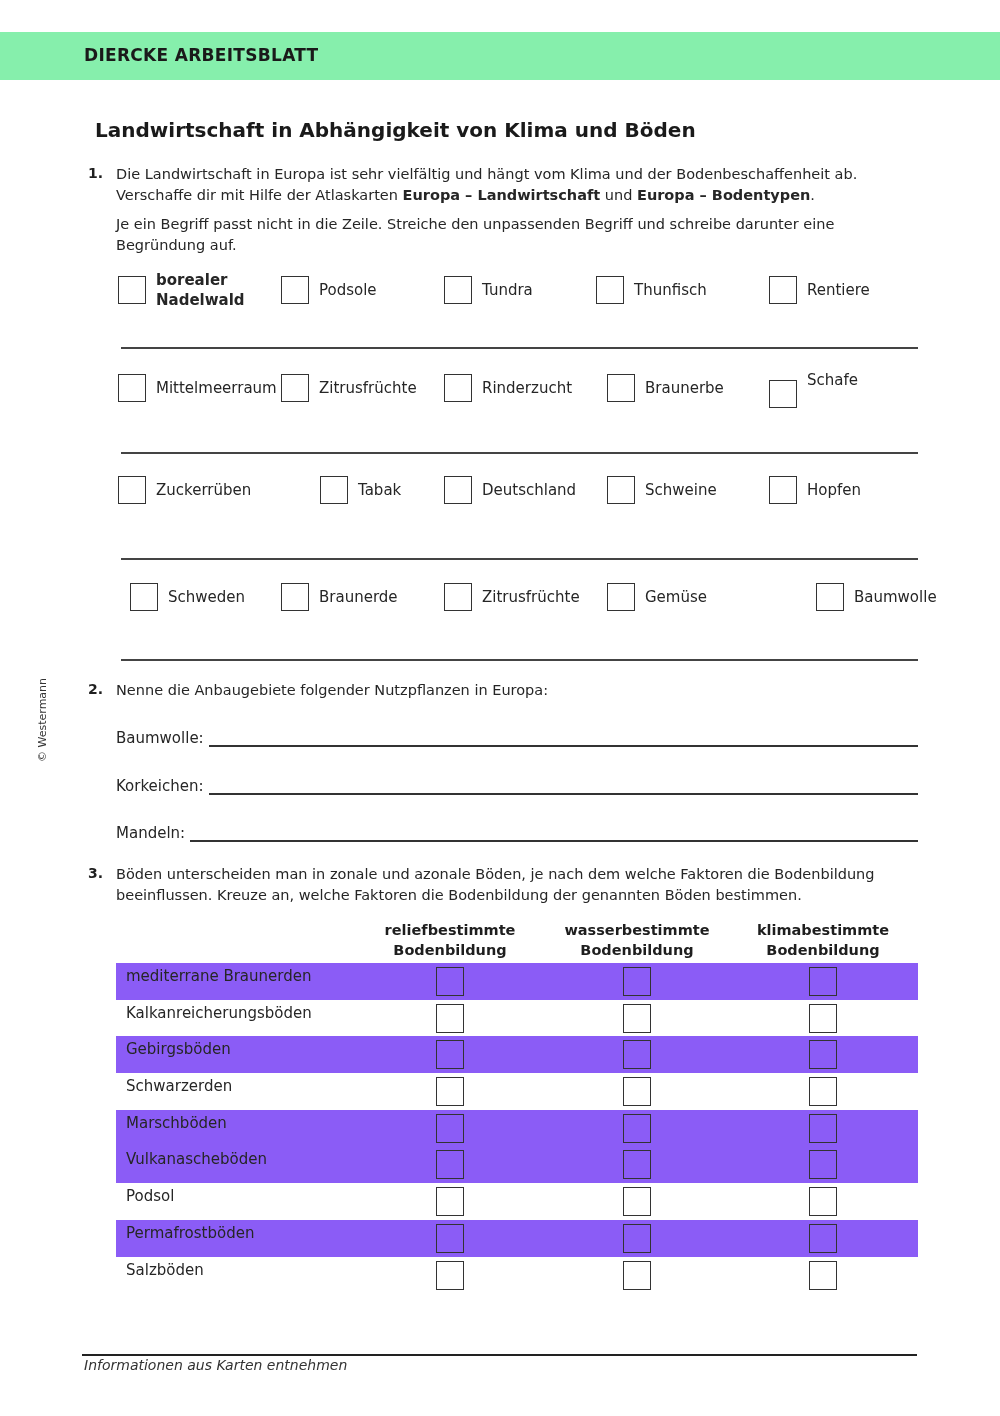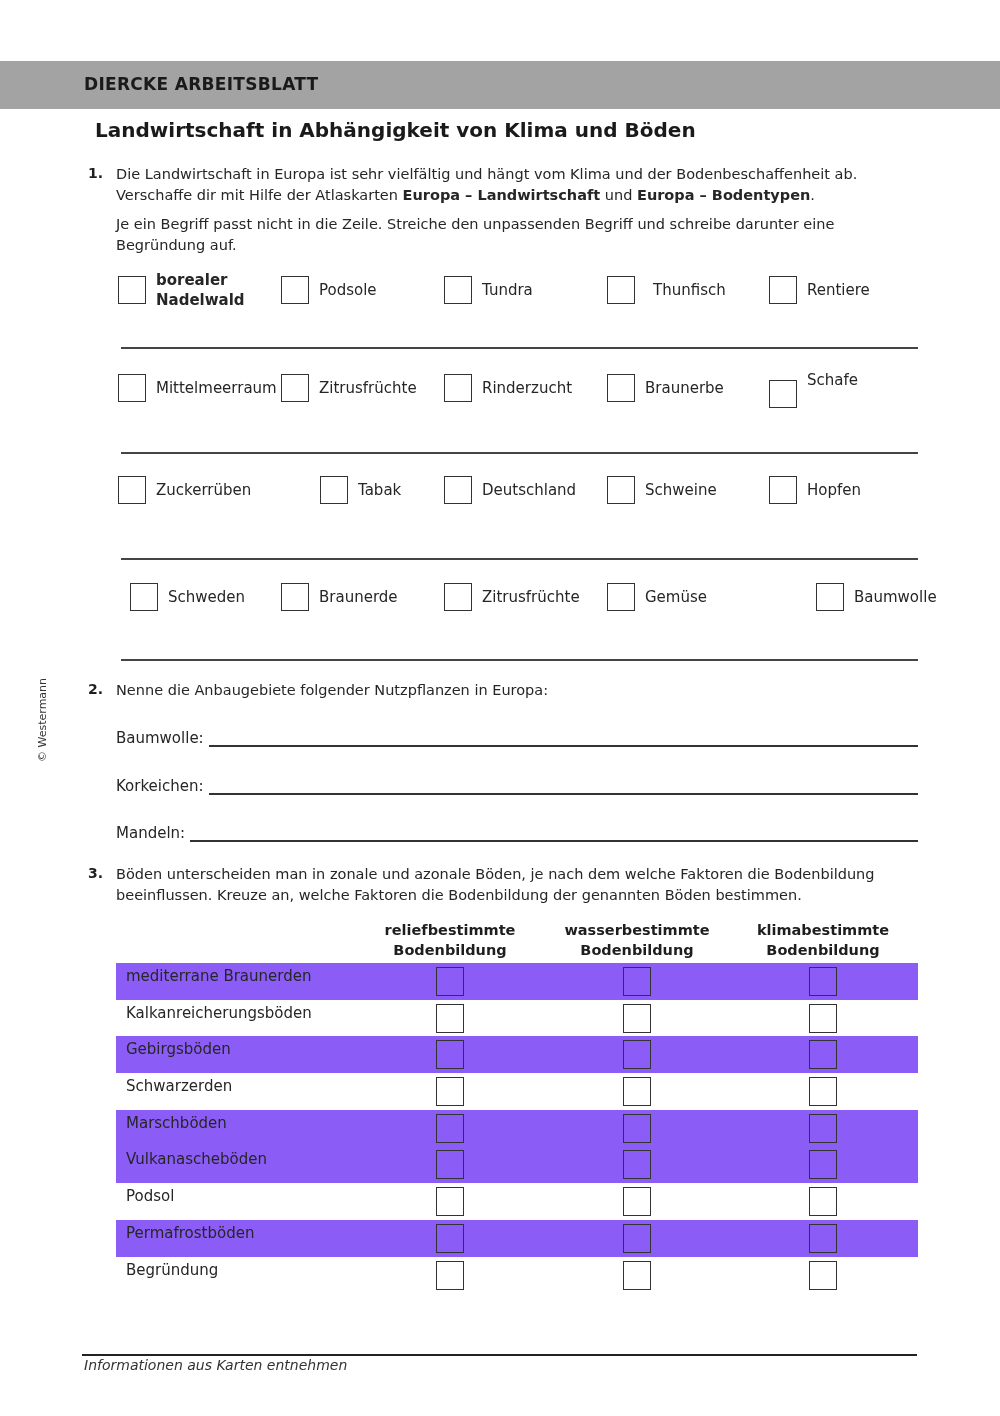--- a/index.html
+++ b/index.html
@@ -1,19 +1,19 @@
 <!DOCTYPE html>
 <html><head>
 <meta charset="utf-8">
 <style>
   * { box-sizing: border-box; margin: 0; padding: 0; }
   html, body { width: 1000px; height: 1416px; background: #ffffff; }
   body { position: relative; font-family: "DejaVu Sans", "Liberation Sans", sans-serif; color: #1f1f1f; overflow: hidden; }
 
-  .banner { position: absolute; left: 0; top: 61px; width: 1000px; height: 48px; background: #a3a3a3; }
+  .banner { position: absolute; left: 0; top: 32px; width: 1000px; height: 48px; background: #86efac; }
   .banner-title { position: absolute; left: 84px; top: 13px; font-size: 17px; font-weight: bold; letter-spacing: 0.3px; color: #1a1a1a; }
 
   .page-title { position: absolute; left: 95px; top: 118px; font-size: 20px; font-weight: bold; color: #1a1a1a; }
 
   .task-num { position: absolute; left: 88px; font-size: 14px; font-weight: bold; }
   .task-text { position: absolute; left: 116px; width: 800px; font-size: 14.5px; line-height: 21px; color: #262626; }
   .task-text b { font-weight: bold; }
 
   .cb-row { position: absolute; left: 118px; width: 800px; height: 40px; }
   .cb-item { position: absolute; top: 0; display: flex; align-items: center; height: 40px; }
@@ -66,21 +66,21 @@
 Nadelwald</span>
     </div>
   <div class="cb-item" style="left:163px;">
       <div class="cb"></div>
       <span class="cb-label">Podsole</span>
     </div>
   <div class="cb-item" style="left:326px;">
       <div class="cb"></div>
       <span class="cb-label">Tundra</span>
     </div>
-  <div class="cb-item" style="left:489px;gap:8px;">
+  <div class="cb-item" style="left:478px;">
       <div class="cb"></div>
       <span class="cb-label">Thunfisch</span>
     </div>
   <div class="cb-item" style="left:651px;">
       <div class="cb"></div>
       <span class="cb-label">Rentiere</span>
     </div>
 </div>
 <div class="answer-line" style="top:347px;"></div>
 
@@ -231,21 +231,21 @@
     <div class="soil-cb" style="left:507px;"></div>
     <div class="soil-cb" style="left:693px;"></div>
   </div>
   <div class="soil-row shaded">
     <span class="soil-name">Permafrostböden</span>
     <div class="soil-cb" style="left:320px;"></div>
     <div class="soil-cb" style="left:507px;"></div>
     <div class="soil-cb" style="left:693px;"></div>
   </div>
   <div class="soil-row">
-    <span class="soil-name">Begründung</span>
+    <span class="soil-name">Salzböden</span>
     <div class="soil-cb" style="left:320px;"></div>
     <div class="soil-cb" style="left:507px;"></div>
     <div class="soil-cb" style="left:693px;"></div>
   </div>
 </div>
 
 <div class="footer-line"></div>
 <div class="footer-text">Informationen aus Karten entnehmen</div>
 
 </body></html>

